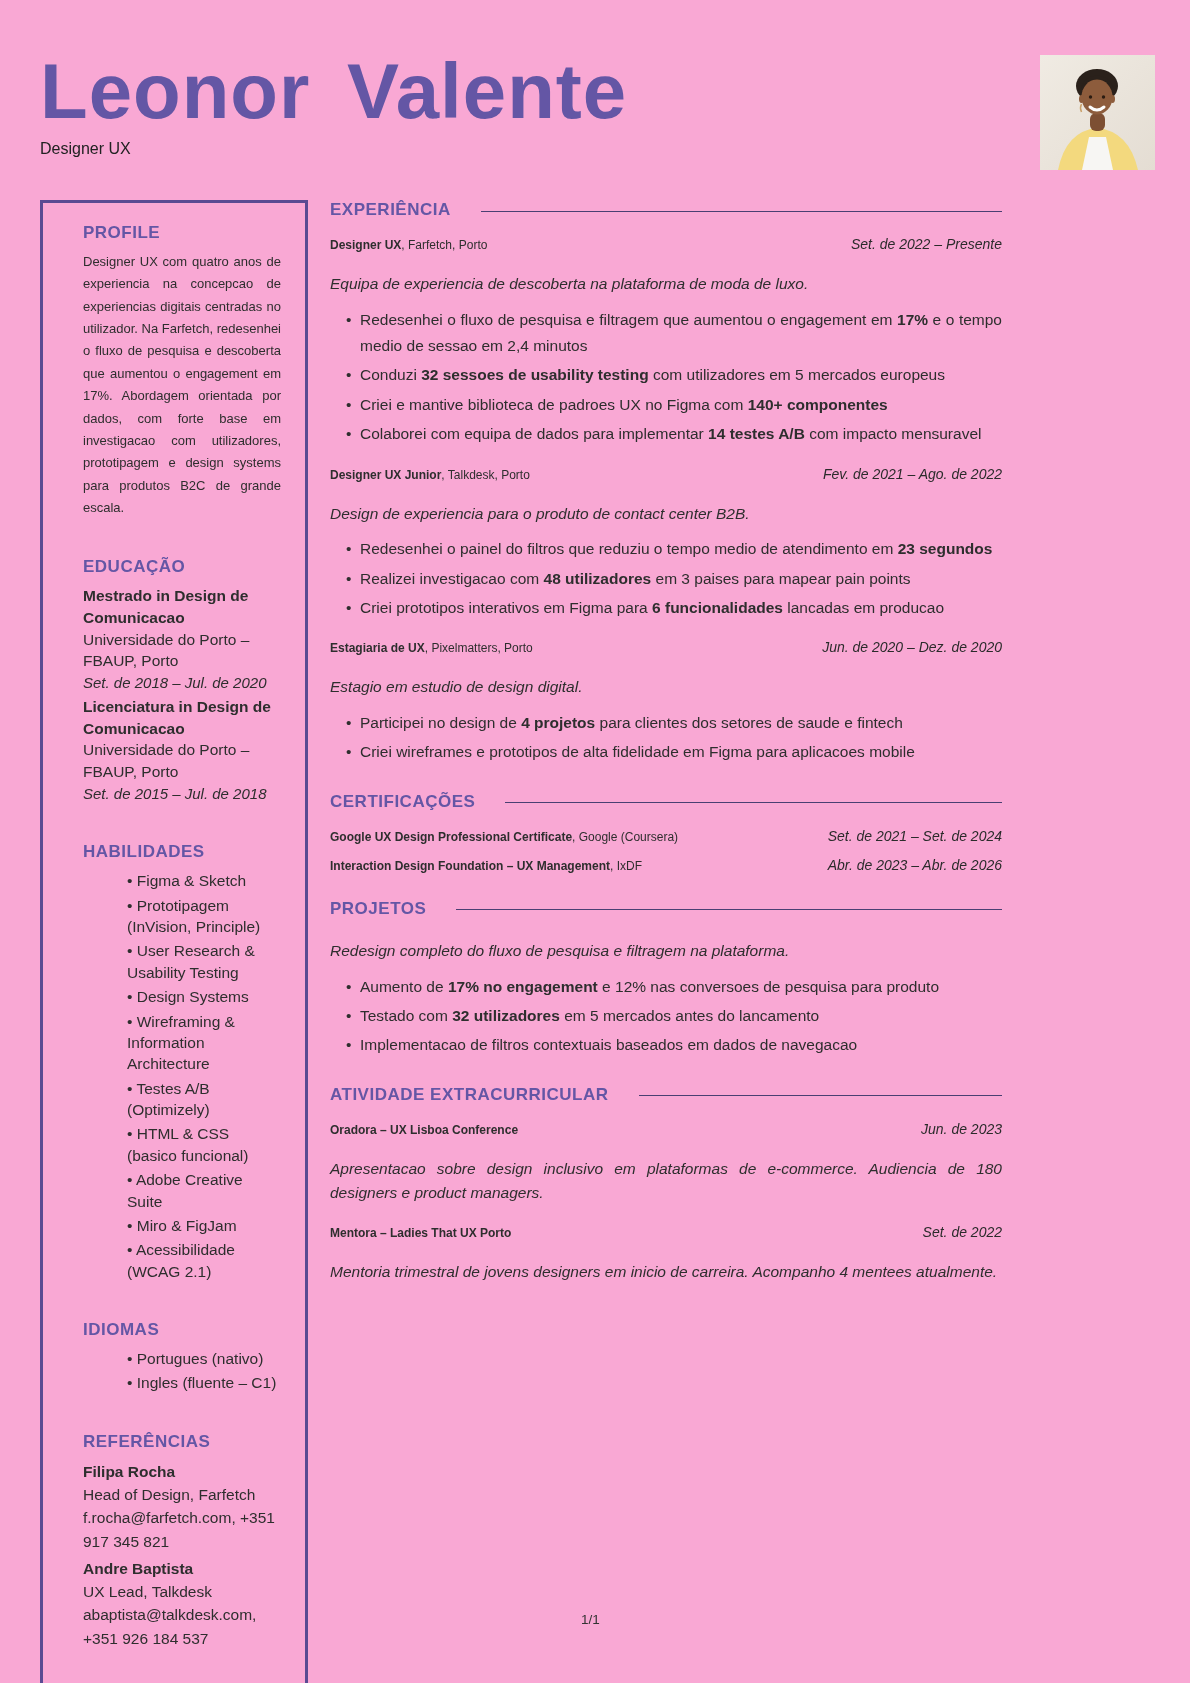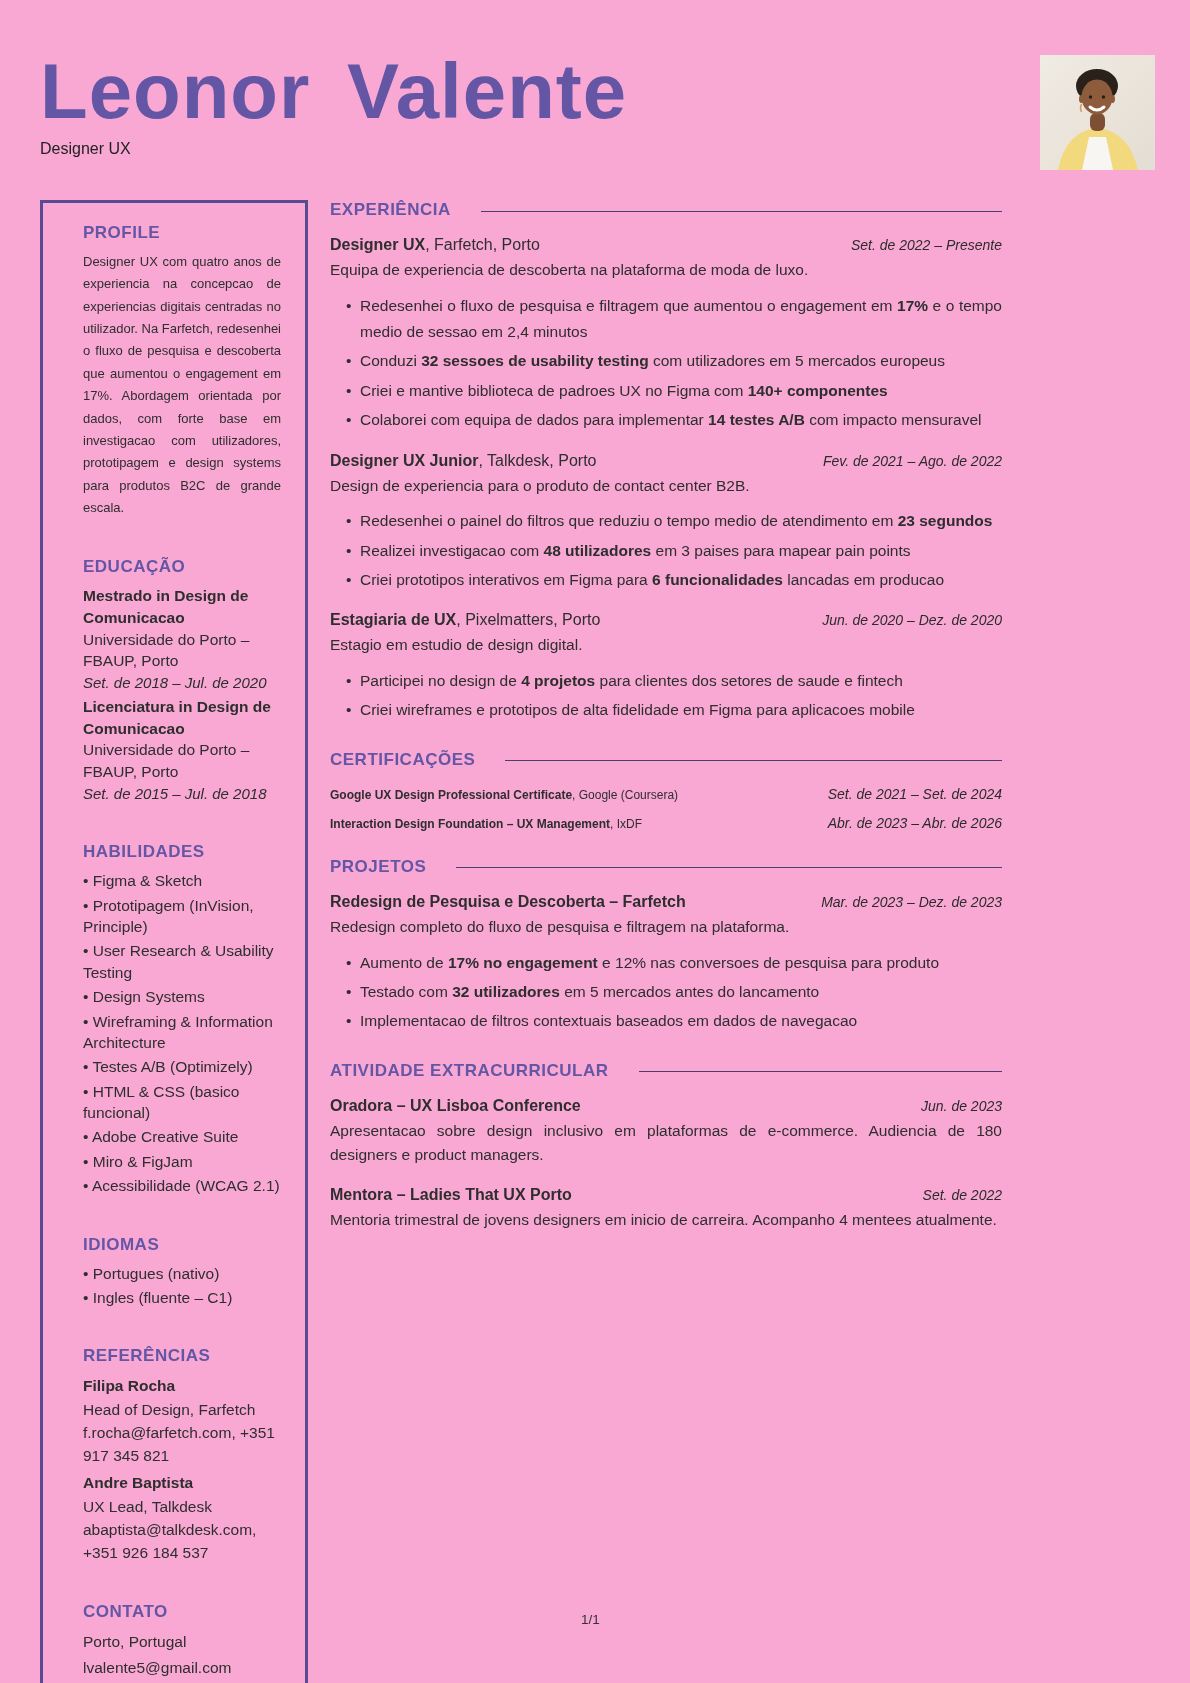--- a/index.html
+++ b/index.html
@@ -24,39 +24,39 @@
   .columns{display:flex;align-items:flex-start;padding:0 40px;margin-top:5px;}
   .sidebar{width:268px;border:3px solid var(--border);padding:20px 24px 26px 40px;min-height:1370px;}
   .sidebar section{margin-bottom:38px;}
   .sidebar section:last-child{margin-bottom:0;}
   .sidebar h2{font-size:17px;font-weight:700;color:var(--accent);letter-spacing:.5px;margin-bottom:8px;}
   .profile-text{font-size:13px;line-height:1.72;text-align:justify;}
   .edu-item{margin-bottom:2px;}
   .edu-degree{font-size:15.5px;font-weight:700;line-height:1.4;}
   .edu-school{font-size:15.5px;line-height:1.4;}
   .edu-dates{font-size:15px;font-style:italic;line-height:1.45;margin-bottom:2px;}
-  .plain-list .li, .bullet-list-side .li{font-size:15.5px;line-height:1.38;margin-bottom:3px;}
+  .plain-list .li, .bullet-list-side .li{font-size:15.5px;line-height:1.38;margin-bottom:3px;margin-left:44px;}
   .ref-item{margin-bottom:4px;}
   .ref-name{font-size:15.5px;font-weight:700;line-height:1.5;}
   .ref-line{font-size:15.5px;line-height:1.5;}
   .contact-line{font-size:15.5px;line-height:1.5;margin-bottom:2px;}
 
   
   .main{width:672px;margin-left:22px;padding-top:0;}
   .main section{margin-bottom:26px;}
   .sec-head{display:flex;align-items:center;margin-bottom:16px;}
   .sec-title{font-size:17px;font-weight:700;color:var(--accent);letter-spacing:.5px;white-space:nowrap;}
   .sec-line{flex:1;height:1px;background:var(--line);margin-left:30px;margin-top:2px;}
 
   .entry{margin-bottom:18px;}
   .entry-head{display:flex;justify-content:space-between;align-items:baseline;}
-  .entry-title{font-size:16px;}
+  .entry-title{font-size:12px;}
   .entry-title .b{font-weight:700;}
   .entry-dates{font-size:14px;font-style:italic;white-space:nowrap;color:#2b2b2b;}
-  .entry-summary{font-size:15.5px;line-height:1.6;margin-top:4px;text-align:justify;}
+  .entry-summary{font-size:15.5px;line-height:1.6;margin-top:20px;text-align:justify;font-style:italic;}
   .bullets{margin-top:10px;padding-left:16px;}
   .bullet-row{display:flex;margin-bottom:3px;}
   .bullet-marker{width:14px;flex:none;font-size:15.5px;line-height:1.7;}
   .bullet-text{flex:1;font-size:15.5px;line-height:1.7;text-align:justify;}
   .bullet-text .bold{font-weight:700;}
 
   .cert-row{display:flex;justify-content:space-between;align-items:baseline;margin-bottom:13px;}
   .cert-title{font-size:12px;}
   .cert-title .b{font-weight:700;}
 
@@ -263,24 +263,20 @@
           </div>
       </section>
 
       <section>
         <div class="sec-head">
           <span class="sec-title">PROJETOS</span>
           <span class="sec-line"></span>
         </div>
         <div id="projects">
             <div class="entry">
-              <div class="entry-head">
-                <div class="entry-title"><span class="b">Redesign de Pesquisa e Descoberta – Farfetch</span></div>
-                <div class="entry-dates">Mar. de 2023 – Dez. de 2023</div>
-              </div>
               <div class="entry-summary">Redesign completo do fluxo de pesquisa e filtragem na plataforma.</div>
               <div class="bullets">
                 <div class="bullet-row">
                   <span class="bullet-marker">•</span>
                   <div class="bullet-text"><span>Aumento de </span><span class="bold">17% no engagement</span><span> e 12% nas conversoes de pesquisa para produto</span></div>
                 </div>
                 <div class="bullet-row">
                   <span class="bullet-marker">•</span>
                   <div class="bullet-text"><span>Testado com </span><span class="bold">32 utilizadores</span><span> em 5 mercados antes do lancamento</span></div>
                 </div>

